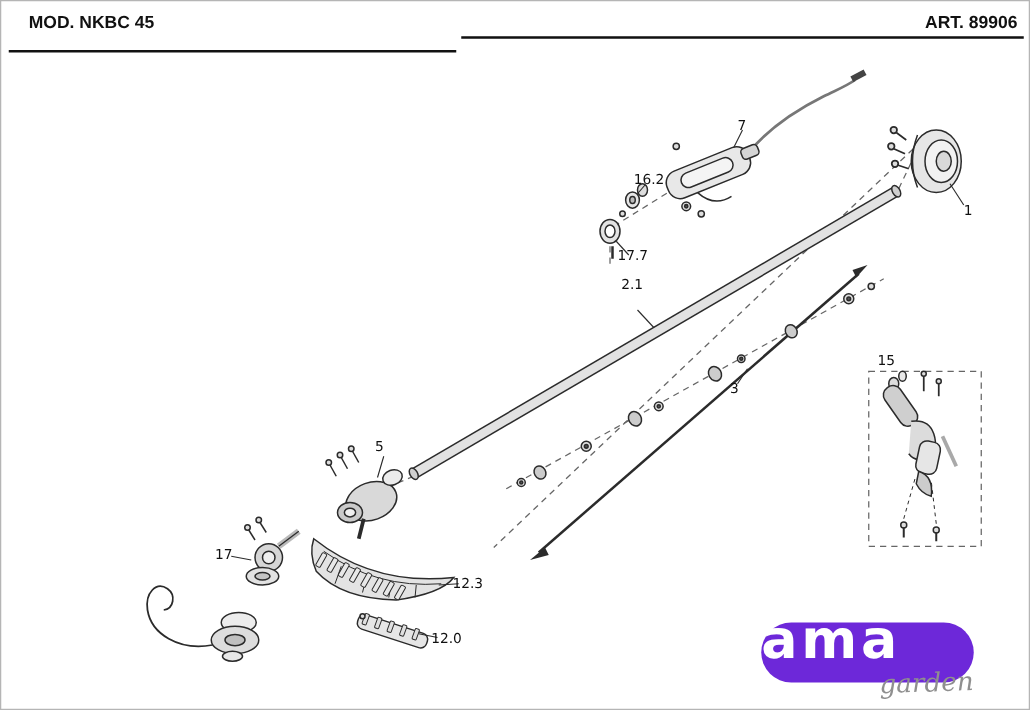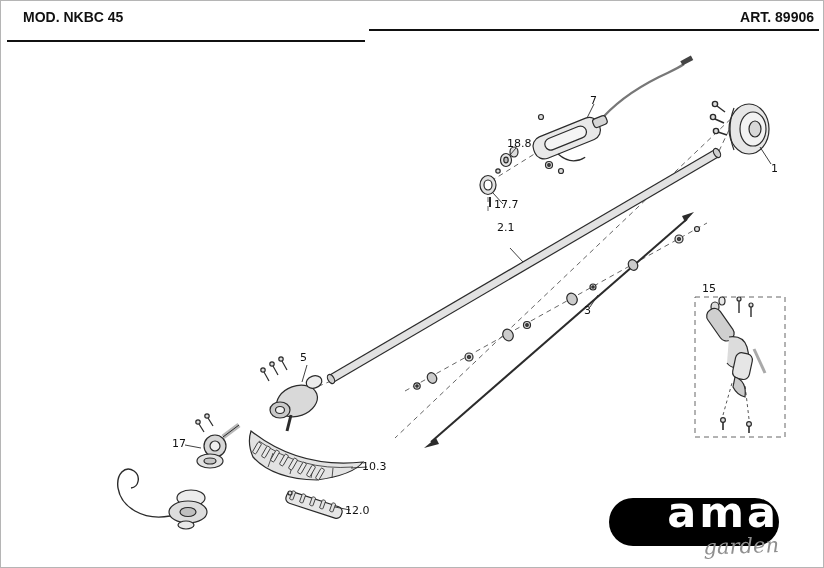--- a/index.html
+++ b/index.html
@@ -29,22 +29,22 @@
   .rule-right { position: absolute; left: 368px; top: 28px; width: 450px; height: 2px; background: #111; }
   .diagram { position: absolute; left: 0; top: 0; }
   .part-label {
     position: absolute;
     font-family: "DejaVu Sans", sans-serif;
     font-size: 11px; color: #111; white-space: nowrap;
   }
   .logo-pill {
     position: absolute; left: 608px; top: 497px;
     width: 170px; height: 48px;
-    background: #000000; border-radius: 26px;
-    color: #fff; display: flex; align-items: center; justify-content: flex-end;
+    background: #6d28d9; border-radius: 26px;
+    color: #fff; display: flex; align-items: center; justify-content: flex-start;
     font-family: "DejaVu Sans", sans-serif;
     font-weight: bold; font-size: 43px; letter-spacing: 3px; line-height: 1;
     padding-bottom: 20px; box-sizing: border-box;
   }
   .logo-script {
     position: absolute; left: 660px; top: 534px; width: 118px;
     text-align: right;
     font-family: "DejaVu Serif", serif; font-style: italic;
     font-size: 21px; color: #8f8f8f;
     transform: rotate(-2deg);
@@ -245,28 +245,28 @@
         <line x1="184" y1="444" x2="200" y2="447"></line>
         <line x1="366" y1="466" x2="350" y2="467"></line>
         <line x1="349" y1="509" x2="334" y2="506"></line>
       </g>
     </g>
   </svg>
 
   <div>
     <span class="part-label" style="left:770px;top:161px">1</span>
     <span class="part-label" style="left:589px;top:93px">7</span>
-    <span class="part-label" style="left:506px;top:136px">18.8</span>
+    <span class="part-label" style="left:506px;top:136px">16.2</span>
     <span class="part-label" style="left:493px;top:197px">17.7</span>
     <span class="part-label" style="left:496px;top:220px">2.1</span>
     <span class="part-label" style="left:583px;top:303px">3</span>
     <span class="part-label" style="left:701px;top:281px">15</span>
     <span class="part-label" style="left:299px;top:350px">5</span>
     <span class="part-label" style="left:171px;top:436px">17</span>
-    <span class="part-label" style="left:361px;top:459px">10.3</span>
+    <span class="part-label" style="left:361px;top:459px">12.3</span>
     <span class="part-label" style="left:344px;top:503px">12.0</span>
   </div>
 
   <div class="logo-pill">
     <span>ama</span>
   </div>
   <div class="logo-script">garden</div>
 
 </div>
 

